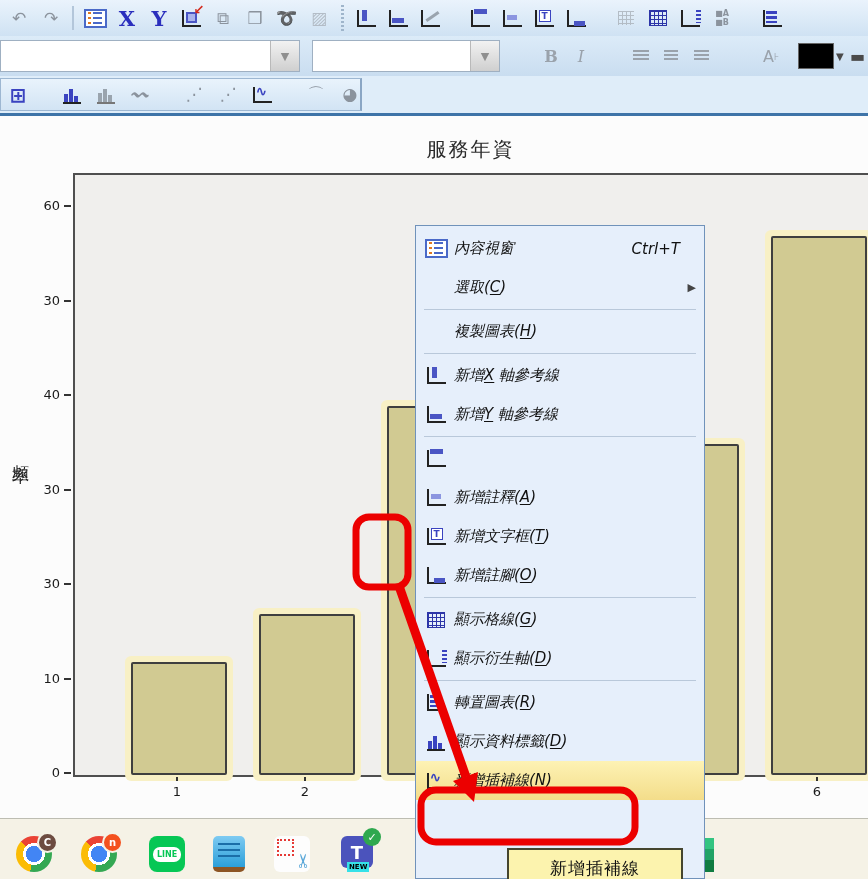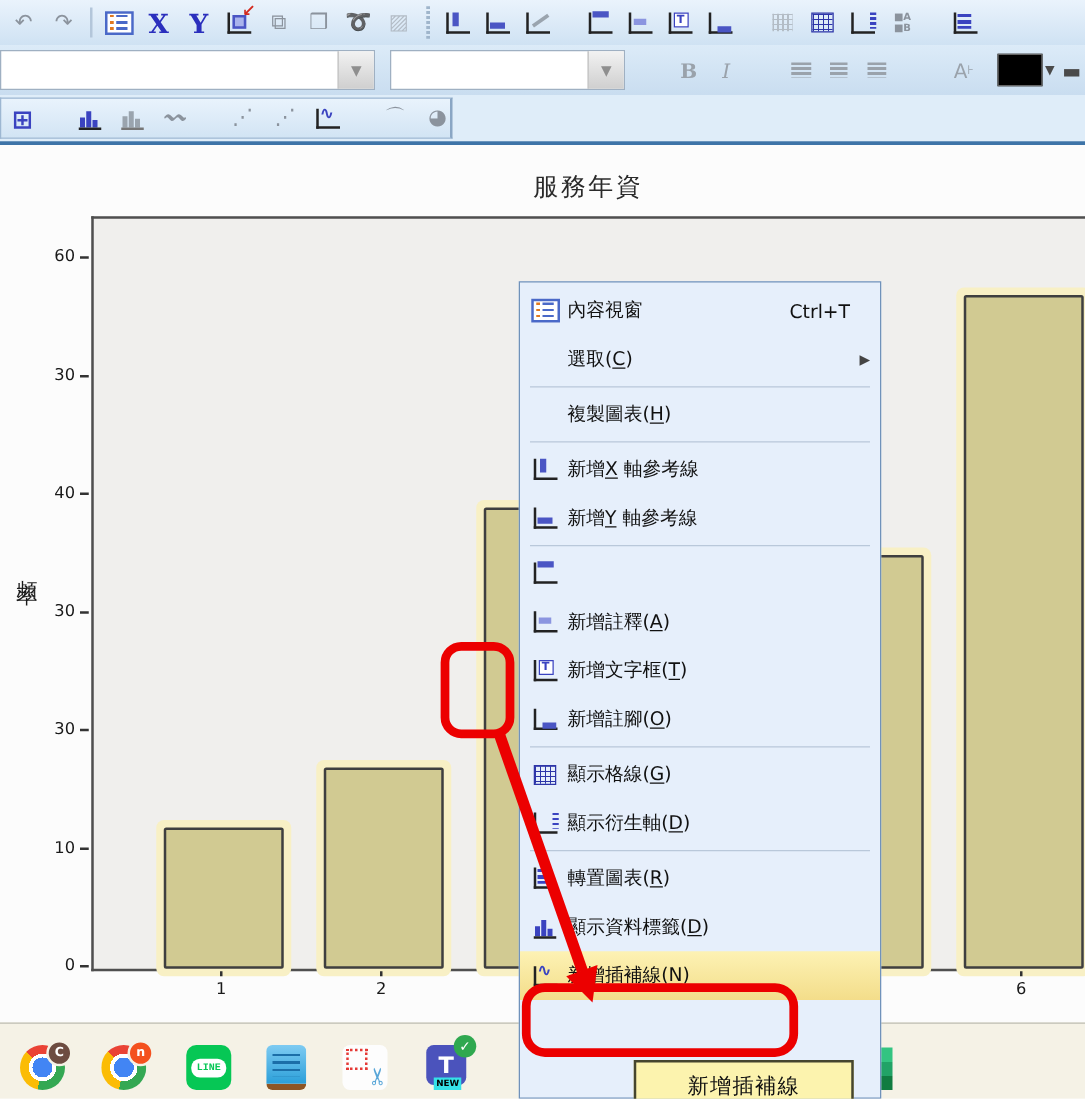--- a/index.html
+++ b/index.html
@@ -66,21 +66,21 @@
   #chart-title{position:absolute;left:73px;top:20px;width:795px;text-align:center;font-size:20px;color:#2a2a2a;letter-spacing:2px;}
   #plot{position:absolute;left:73px;top:57px;width:793px;height:600px;background:#f0efed;border-left:2px solid #4f4f4f;border-top:2px solid #4f4f4f;border-bottom:2px solid #4f4f4f;}
   .bar{position:absolute;bottom:0;background:#d1ca92;border:2px solid #3f3f3f;border-radius:2px;box-sizing:border-box;box-shadow:0 0 0 6px #f8f0c5;}
   .ytick-mark{position:absolute;width:7px;height:2px;background:#333;left:64px;}
   .ytick-label{position:absolute;width:38px;text-align:right;font-size:13px;color:#1a1a1a;left:22px;}
   .xtick-mark{position:absolute;width:2px;height:4px;background:#333;top:661px;}
   .xtick-label{position:absolute;width:40px;text-align:center;font-size:13px;color:#1a1a1a;top:668px;}
   #y-axis-title{position:absolute;left:10px;top:335px;writing-mode:vertical-rl;font-size:17px;color:#1a1a1a;letter-spacing:2px;}
 
   
-  #menu{position:absolute;left:415px;top:225px;width:290px;bottom:0;background:#e6effb;border:1px solid #7092ba;box-sizing:border-box;padding-top:3px;overflow:hidden;z-index:5;}
+  #menu{position:absolute;left:415px;top:225px;width:290px;bottom:0;background:#e6effb;border:1px solid #7092ba;box-sizing:border-box;padding-top:3px;overflow:hidden;z-index:5;font-style:italic;}
   .mrow{height:39px;display:flex;align-items:center;padding:0 6px 0 8px;box-sizing:border-box;font-size:15px;color:#111;}
   .mrow .micon{width:30px;flex:0 0 auto;display:flex;align-items:center;justify-content:flex-start;}
   .mrow .mlabel{flex:1;white-space:nowrap;}
   .mrow .mshortcut{padding-right:18px;color:#111;}
   .mrow .msub{color:#444;font-size:11px;padding-right:2px;}
   .mrow.hl{background:linear-gradient(#fdf2b4,#f3dd8a);}
   .msep{height:1px;background:#b9c8da;margin:2px 8px;}
   .mrow u{text-underline-offset:2px;}
 
   
@@ -301,21 +301,21 @@
 
   <div id="taskbar">
       <div class="tb-ic" style="left: 16px;">
         <div class="chrome"></div>
         <div class="badge c">C</div>
       </div>
       <div class="tb-ic" style="left: 81px;">
         <div class="chrome"></div>
         <div class="badge n">n</div>
       </div>
-      <div class="tb-ic" style="left: 149px; font-family: Liberation Mono, monospace;">
+      <div class="tb-ic" style="left: 149px;">
         <div class="line-ic">
           <span class="bub">LINE</span>
         </div>
       </div>
       <div class="tb-ic" style="left: 213px;">
         <div class="note-ic">
           <div class="lines"></div>
         </div>
       </div>
       <div class="tb-ic" style="left: 274px;">

